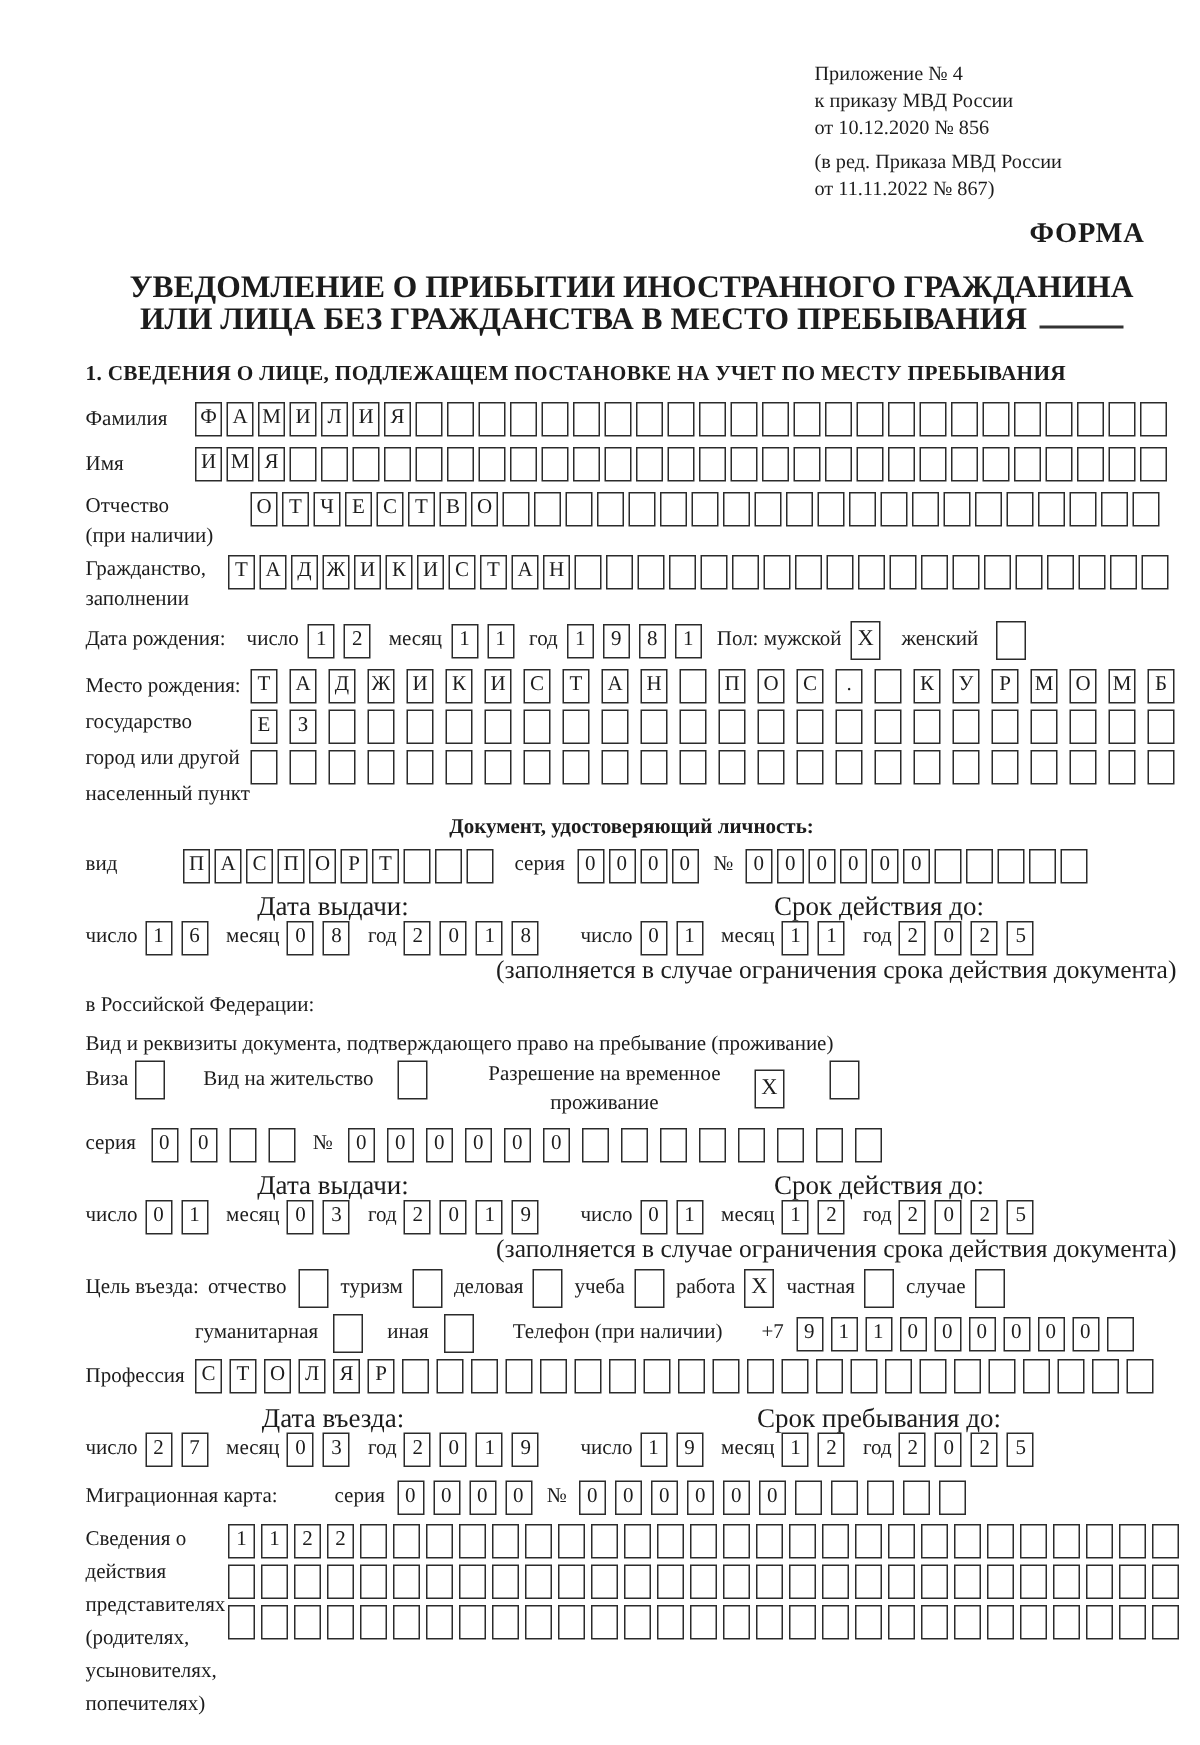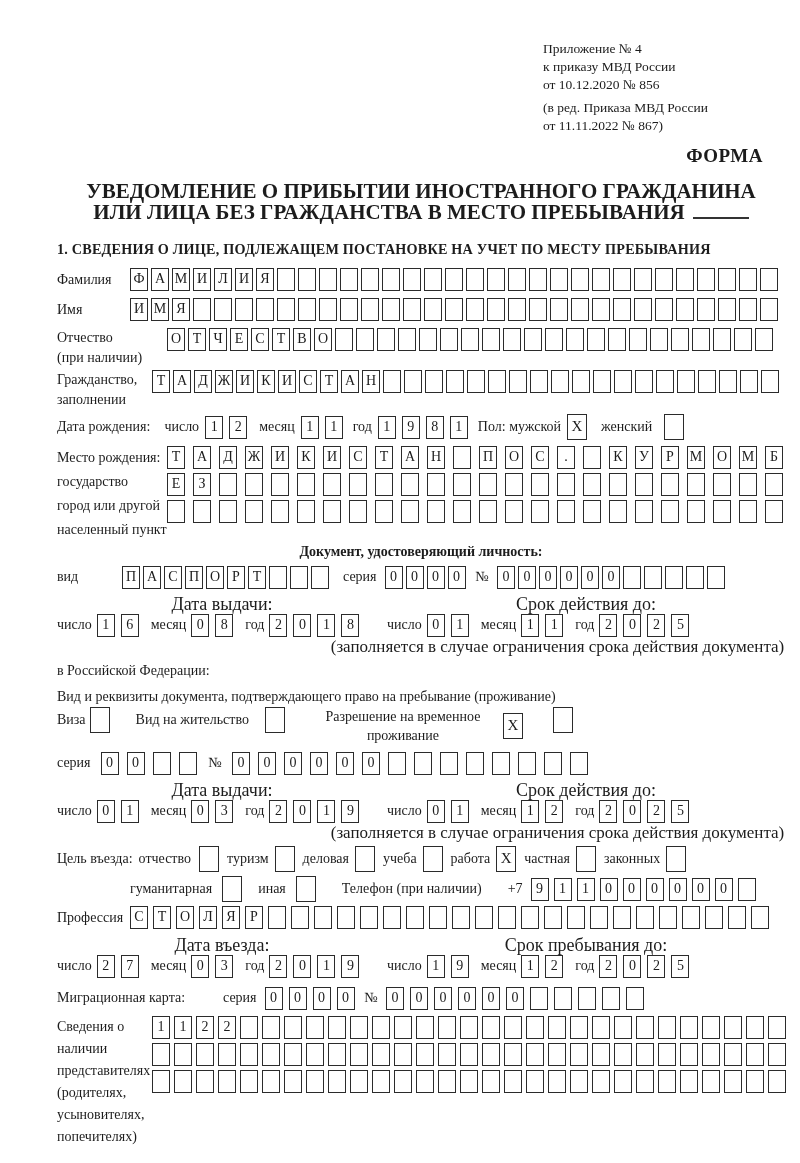--- a/index.html
+++ b/index.html
@@ -562,21 +562,21 @@
     </span>
     <span class="optpair ml8">
       <span class="lbl">работа</span>
       <span class="cell checkbox ml6">X</span>
     </span>
     <span class="optpair ml8">
       <span class="lbl">частная</span>
       <span class="cell checkbox ml6"></span>
     </span>
     <span class="optpair ml8">
-      <span class="lbl">законных</span>
+      <span class="lbl">случае</span>
       <span class="cell checkbox ml6"></span>
     </span>
   </div>
 
   <div class="frow vcenter indent" style="margin-bottom:4px">
     <span class="optpair">
       <span class="lbl">гуманитарная</span>
       <span class="cell checkbox ml10"></span>
     </span>
     <span class="optpair ml16">
@@ -703,21 +703,21 @@
         <span class="cell"></span>
         <span class="cell"></span>
         <span class="cell"></span>
         <span class="cell"></span>
       </span>
   </div>
 
   <div class="frow" style="margin-bottom:2px">
     <span class="lblcol w95" style="line-height:22px">
       <div>Сведения о</div>
-      <div>наличии</div>
+      <div>действия</div>
       <div>представителях</div>
       <div>(родителях,</div>
       <div>усыновителях,</div>
       <div>попечителях)</div>
     </span>
     <span class="cellcol">
       <div class="cells gap4">
           <span class="cell">1</span>
           <span class="cell">1</span>
           <span class="cell">2</span>

